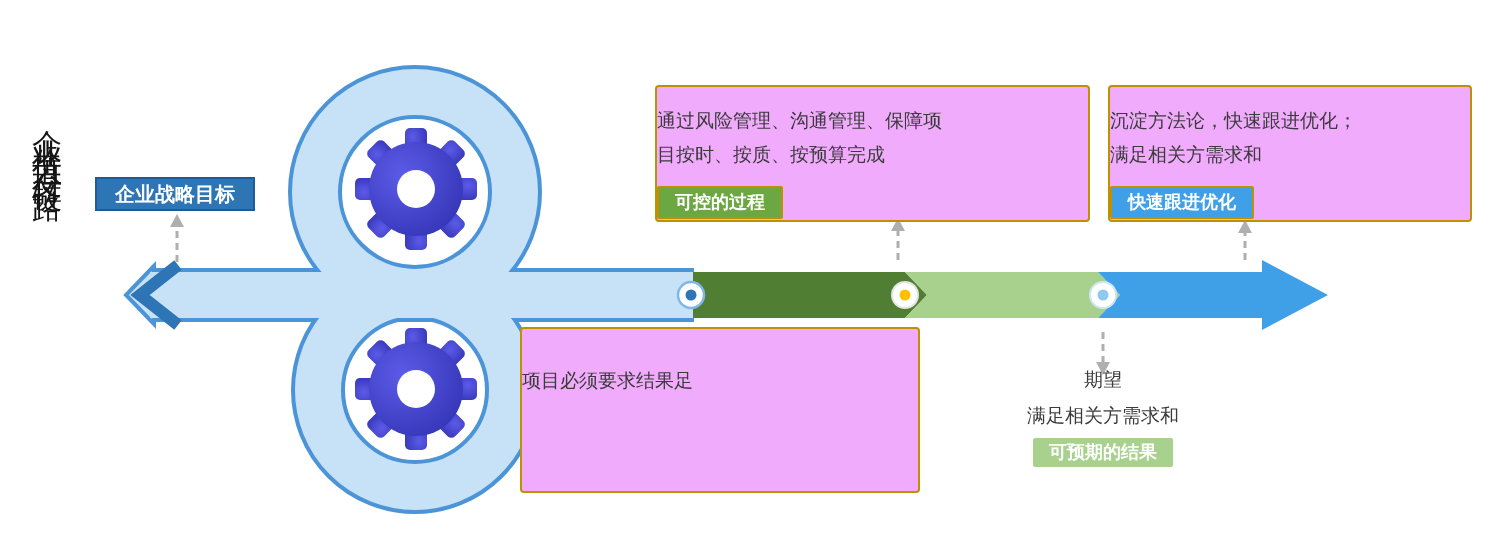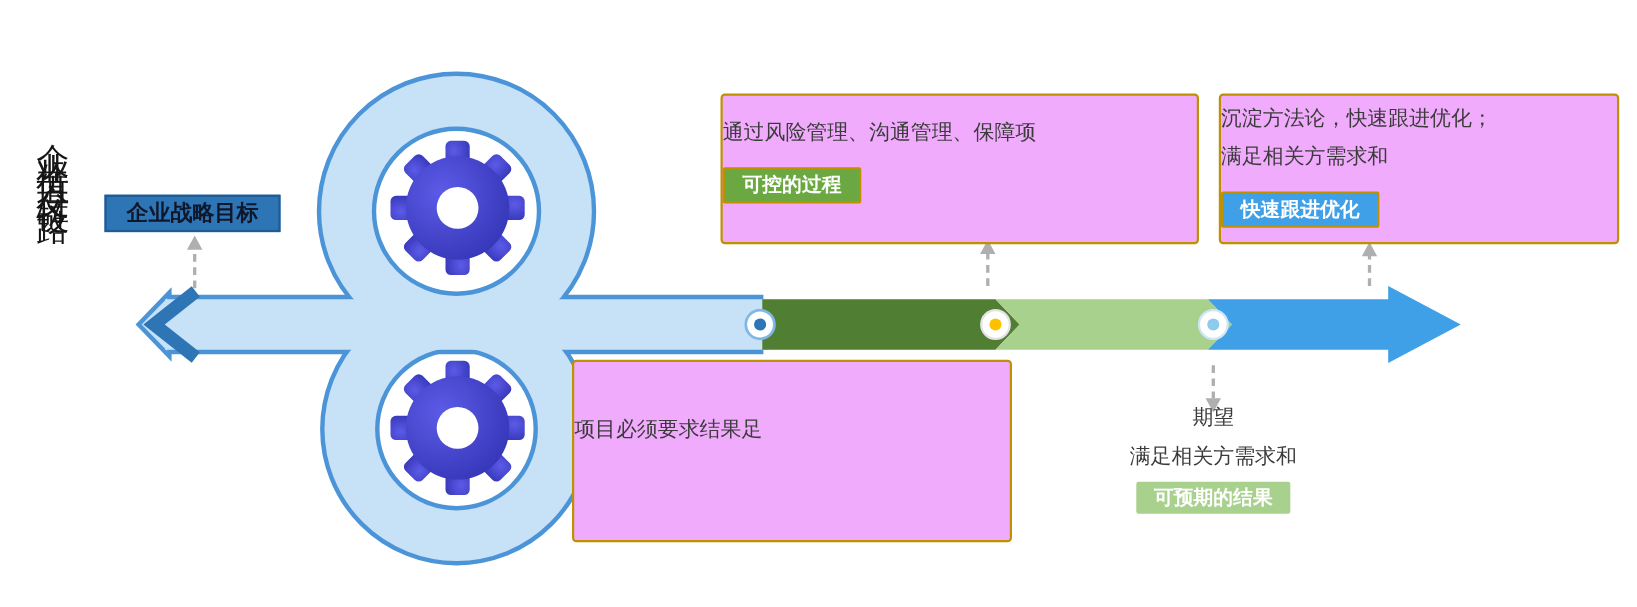--- a/index.html
+++ b/index.html
@@ -6,31 +6,31 @@
   body{font-family:"Liberation Sans","DejaVu Sans",sans-serif;}
   .stage{position:relative;width:1488px;height:552px;background:#fff;overflow:hidden;}
   svg.diagram{position:absolute;left:0;top:0;}
   .vertical-title{
     position:absolute;left:26px;top:106px;
     writing-mode:vertical-lr;text-orientation:upright;
     font-size:30px;letter-spacing:9px;color:#151515;font-weight:500;
   }
   .strategic{
     position:absolute;left:95px;top:177px;
-    background:#2E75B6;border:2px solid #1F5B94;color:#0f172a;
+    background:#2E75B6;border:2px solid #1F5B94;color:#ffffff;
     font-weight:bold;font-size:20px;padding:3px 18px;line-height:24px;
   }
   .callout{
     position:absolute;background:#f0abfc;border:2px solid #BF9000;border-radius:4px;
     color:#3B3B3B;font-size:19px;box-sizing:border-box;
   }
   .callout .line{line-height:34px;}
   .callout-process{left:655px;top:85px;width:435px;height:137px;padding-top:17px;}
-  .callout-sustain{left:1108px;top:85px;width:364px;height:137px;padding-top:5px;}
-  .callout-start{left:520px;top:327px;width:400px;height:166px;padding-top:42px;}
+  .callout-sustain{left:1108px;top:85px;width:364px;height:137px;padding-top:17px;}
+  .callout-start{left:520px;top:327px;width:400px;height:166px;padding-top:32px;}
   .callout-start .line{line-height:40px;}
   .callout-result{left:1000px;top:362px;width:206px;position:absolute;text-align:center;
     color:#3B3B3B;font-size:19px;}
   .callout-result .line{line-height:36px;}
   .badge{
     display:inline-block;color:#fff;font-weight:bold;font-size:18px;
     padding:3px 16px;border-radius:2px;margin-top:14px;line-height:23px;
   }
   .badge-process{background:#6CA842;border:2px solid #BF9000;}
   .badge-sustain{background:#3FA0E8;border:2px solid #BF9000;}
@@ -115,20 +115,21 @@
       <polygon points="1103,375 1096,362 1110,362"></polygon>
     </g>
   </svg>
 
   <div class="vertical-title">企业价值交付链路</div>
 
   <div class="strategic">企业战略目标</div>
 
   <div class="callout callout-process">
     <div class="line">通过风险管理、沟通管理、保障项</div>
+    <div class="line">目按时、按质、按预算完成</div>
     <span class="badge badge-process">可控的过程</span>
   </div>
 
   <div class="callout callout-sustain">
     <div class="line">沉淀方法论，快速跟进优化；</div>
     <div class="line">满足相关方需求和</div>
     <span class="badge badge-sustain">快速跟进优化</span>
   </div>
 
   <div class="callout callout-start">

